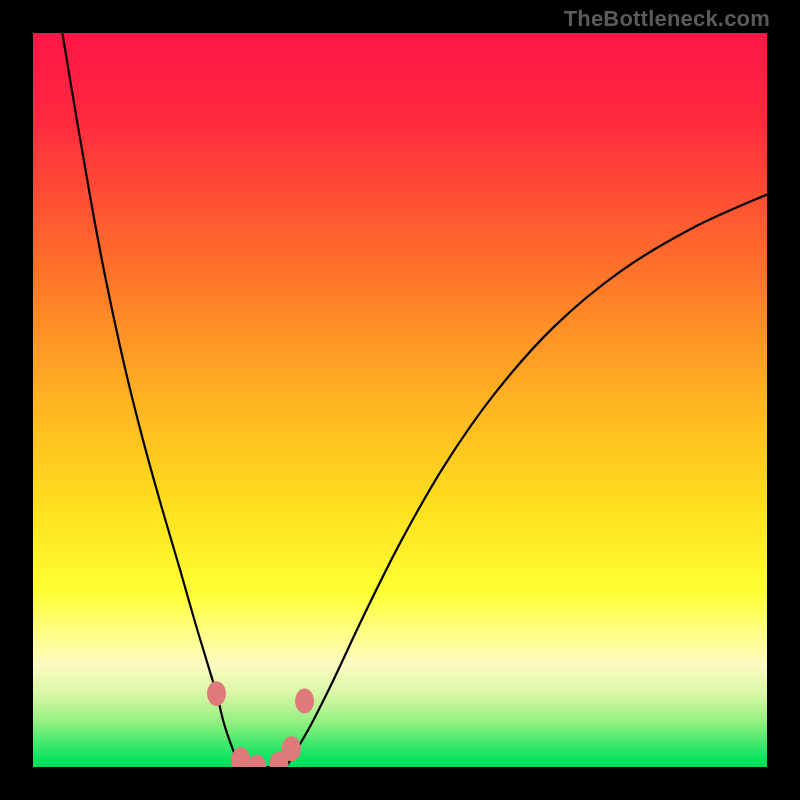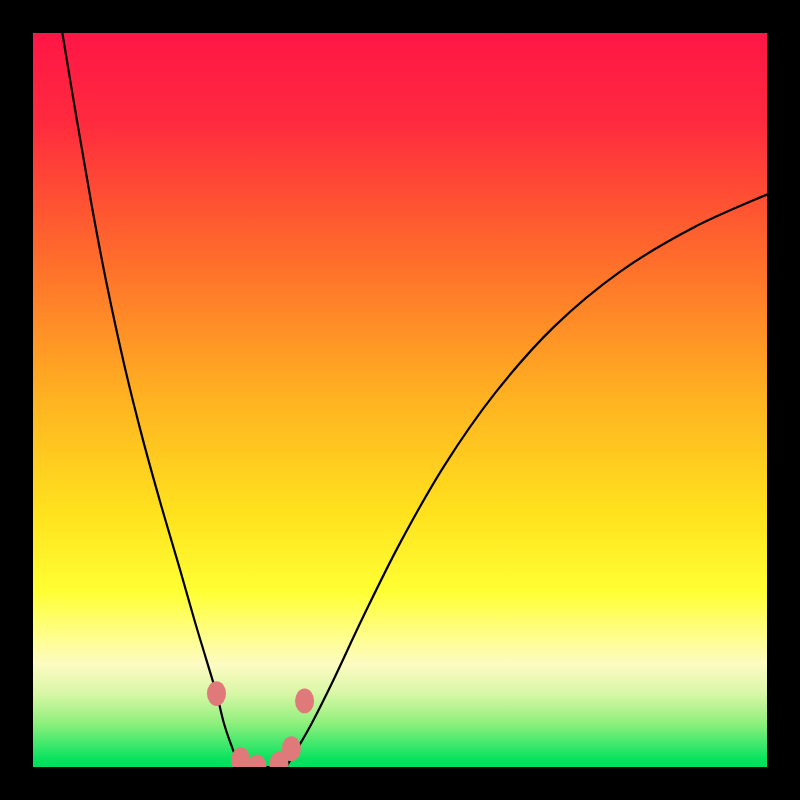--- a/index.html
+++ b/index.html
@@ -51,20 +51,21 @@
     font-weight: 600;
     letter-spacing: 0.2px;
     pointer-events: none;
   }
 </style>
 </head>
 <body>
 
 <div class="frame">
 
+  <div class="watermark">TheBottleneck.com</div>
 
   <div class="plot">
     <svg class="gradient-bg" viewBox="0 0 734 734" preserveAspectRatio="none">
       <defs>
         <linearGradient id="bg-grad" x1="0" y1="0" x2="0" y2="1">
             <stop offset="0%" stop-color="#ff1646"></stop>
             <stop offset="12%" stop-color="#ff2a3e"></stop>
             <stop offset="30%" stop-color="#ff6a2c"></stop>
             <stop offset="50%" stop-color="#ffb321"></stop>
             <stop offset="65%" stop-color="#ffe11e"></stop>

